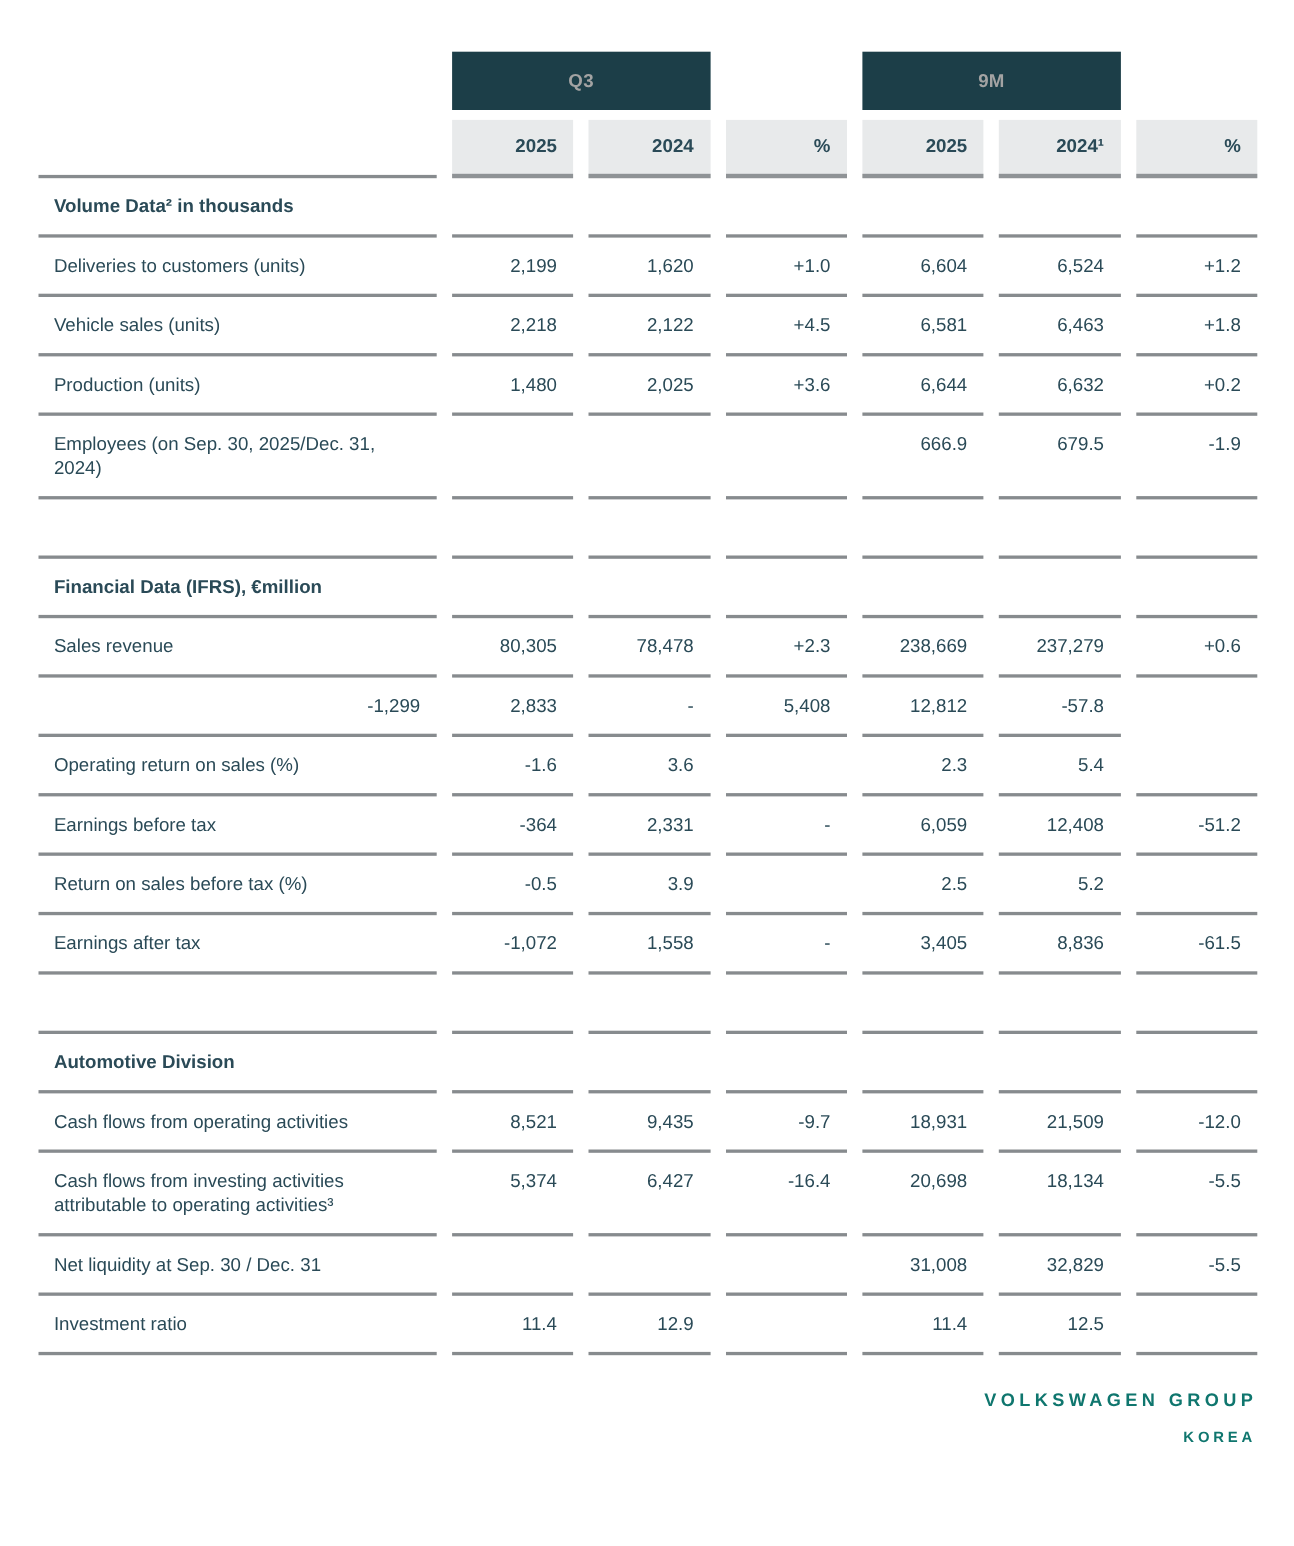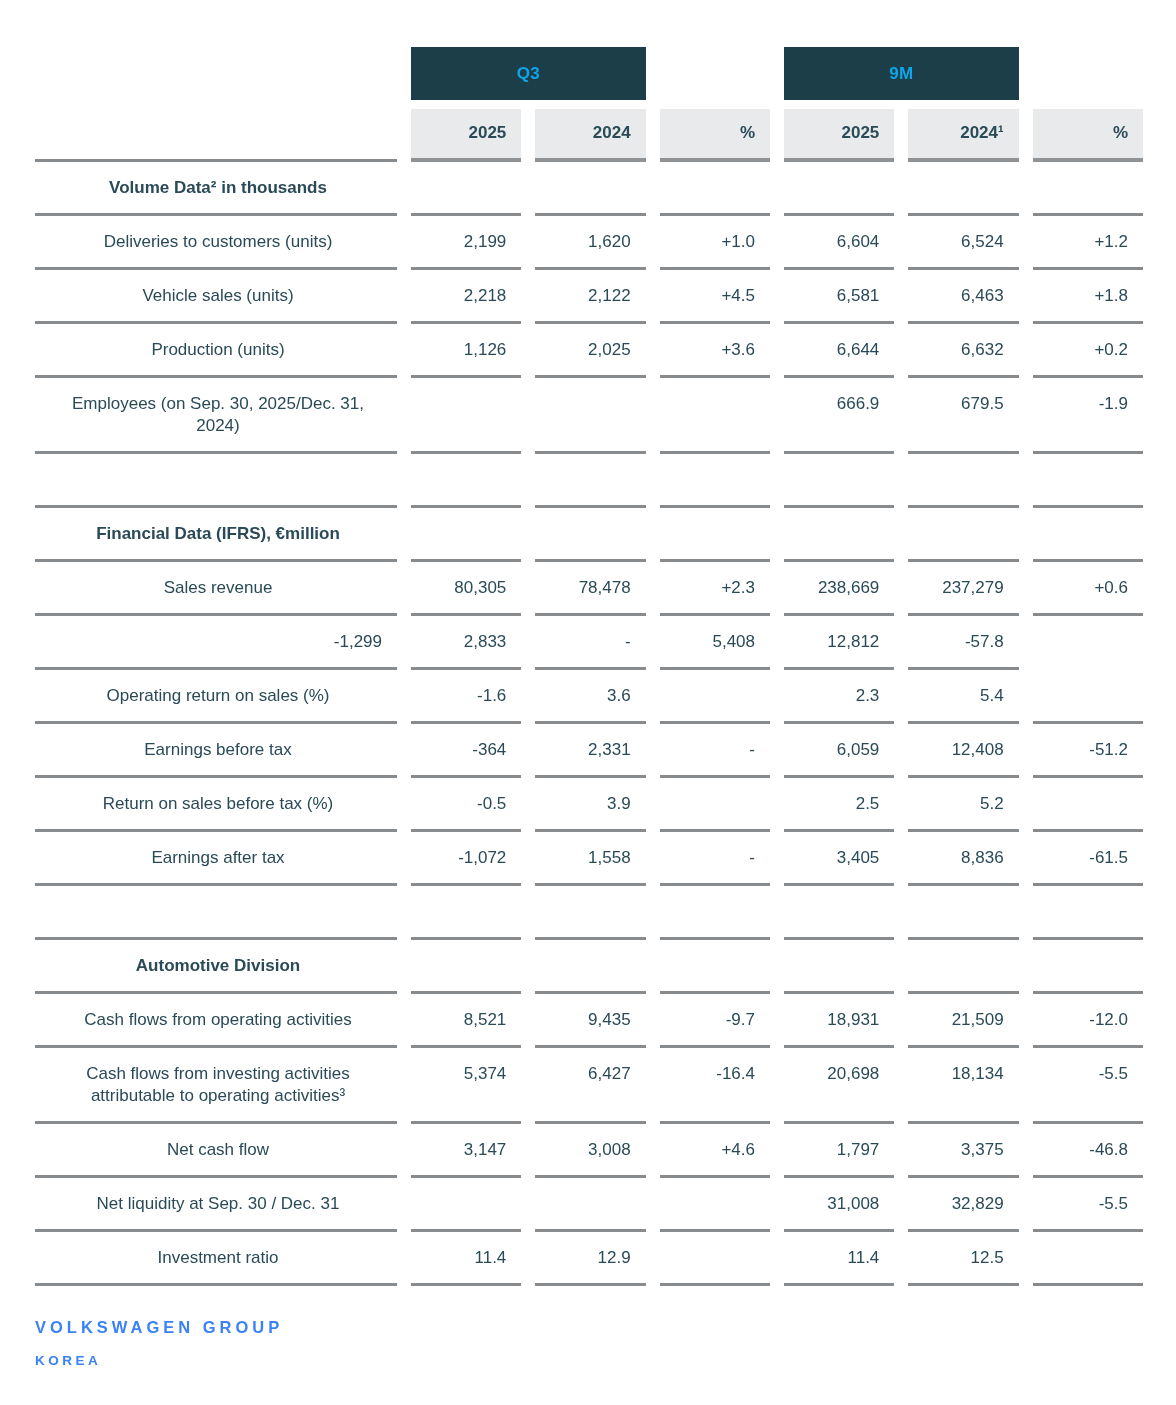--- a/index.html
+++ b/index.html
@@ -16,21 +16,21 @@
   .grid {
     display: grid;
     grid-template-columns: 362px repeat(6, 1fr);
     column-gap: 14px;
   }
 
   
   .banner-row { height: 53px; margin-bottom: 9px; }
   .banner {
     background: #1c3e48;
-    color: #0ea5e9;
+    color: #a3a3a3;
     font-size: 17px;
     font-weight: 700;
     display: flex;
     align-items: center;
     justify-content: center;
     letter-spacing: 0.3px;
   }
   .banner-q3 { grid-column: 2 / 4; }
   .banner-9m { grid-column: 5 / 7; }
 
@@ -49,30 +49,30 @@
   }
 
   
   .cell {
     border-bottom: 3px solid #878b8e;
     font-size: 17px;
     line-height: 22px;
     padding: 15px 0 14px 0;
     min-height: 54px;
   }
-  .cell.label { padding-left: 14px; padding-right: 10px; text-align: center; }
+  .cell.label { padding-left: 14px; padding-right: 10px; }
   .cell.value { text-align: right; padding-right: 15px; }
   .section-row .cell.label { font-weight: 700; }
   .spacer-row .cell { min-height: 54px; }
 
   
   .brand {
     margin-top: 32px;
-    text-align: left;
-    color: #3b82f6;
+    text-align: right;
+    color: #0f766e;
   }
   .brand-line1 {
     font-size: 16.5px;
     font-weight: 700;
     letter-spacing: 4px;
   }
   .brand-line2 {
     font-size: 13.5px;
     font-weight: 700;
     letter-spacing: 3.5px;
@@ -128,21 +128,21 @@
           <div class="cell label">Vehicle sales (units)</div>
           <div class="cell value">2,218</div>
           <div class="cell value">2,122</div>
           <div class="cell value">+4.5</div>
           <div class="cell value">6,581</div>
           <div class="cell value">6,463</div>
           <div class="cell value">+1.8</div>
         </div>
         <div class="grid data-row">
           <div class="cell label">Production (units)</div>
-          <div class="cell value">1,126</div>
+          <div class="cell value">1,480</div>
           <div class="cell value">2,025</div>
           <div class="cell value">+3.6</div>
           <div class="cell value">6,644</div>
           <div class="cell value">6,632</div>
           <div class="cell value">+0.2</div>
         </div>
         <div class="grid data-row">
           <div class="cell label">Employees (on Sep. 30, 2025/Dec. 31, 2024)</div>
           <div class="cell value"></div>
           <div class="cell value"></div>
@@ -252,29 +252,20 @@
         <div class="grid data-row">
           <div class="cell label">Cash flows from investing activities attributable to operating activities³</div>
           <div class="cell value">5,374</div>
           <div class="cell value">6,427</div>
           <div class="cell value">-16.4</div>
           <div class="cell value">20,698</div>
           <div class="cell value">18,134</div>
           <div class="cell value">-5.5</div>
         </div>
         <div class="grid data-row">
-          <div class="cell label">Net cash flow</div>
-          <div class="cell value">3,147</div>
-          <div class="cell value">3,008</div>
-          <div class="cell value">+4.6</div>
-          <div class="cell value">1,797</div>
-          <div class="cell value">3,375</div>
-          <div class="cell value">-46.8</div>
-        </div>
-        <div class="grid data-row">
           <div class="cell label">Net liquidity at Sep. 30 / Dec. 31</div>
           <div class="cell value"></div>
           <div class="cell value"></div>
           <div class="cell value"></div>
           <div class="cell value">31,008</div>
           <div class="cell value">32,829</div>
           <div class="cell value">-5.5</div>
         </div>
         <div class="grid data-row">
           <div class="cell label">Investment ratio</div>

